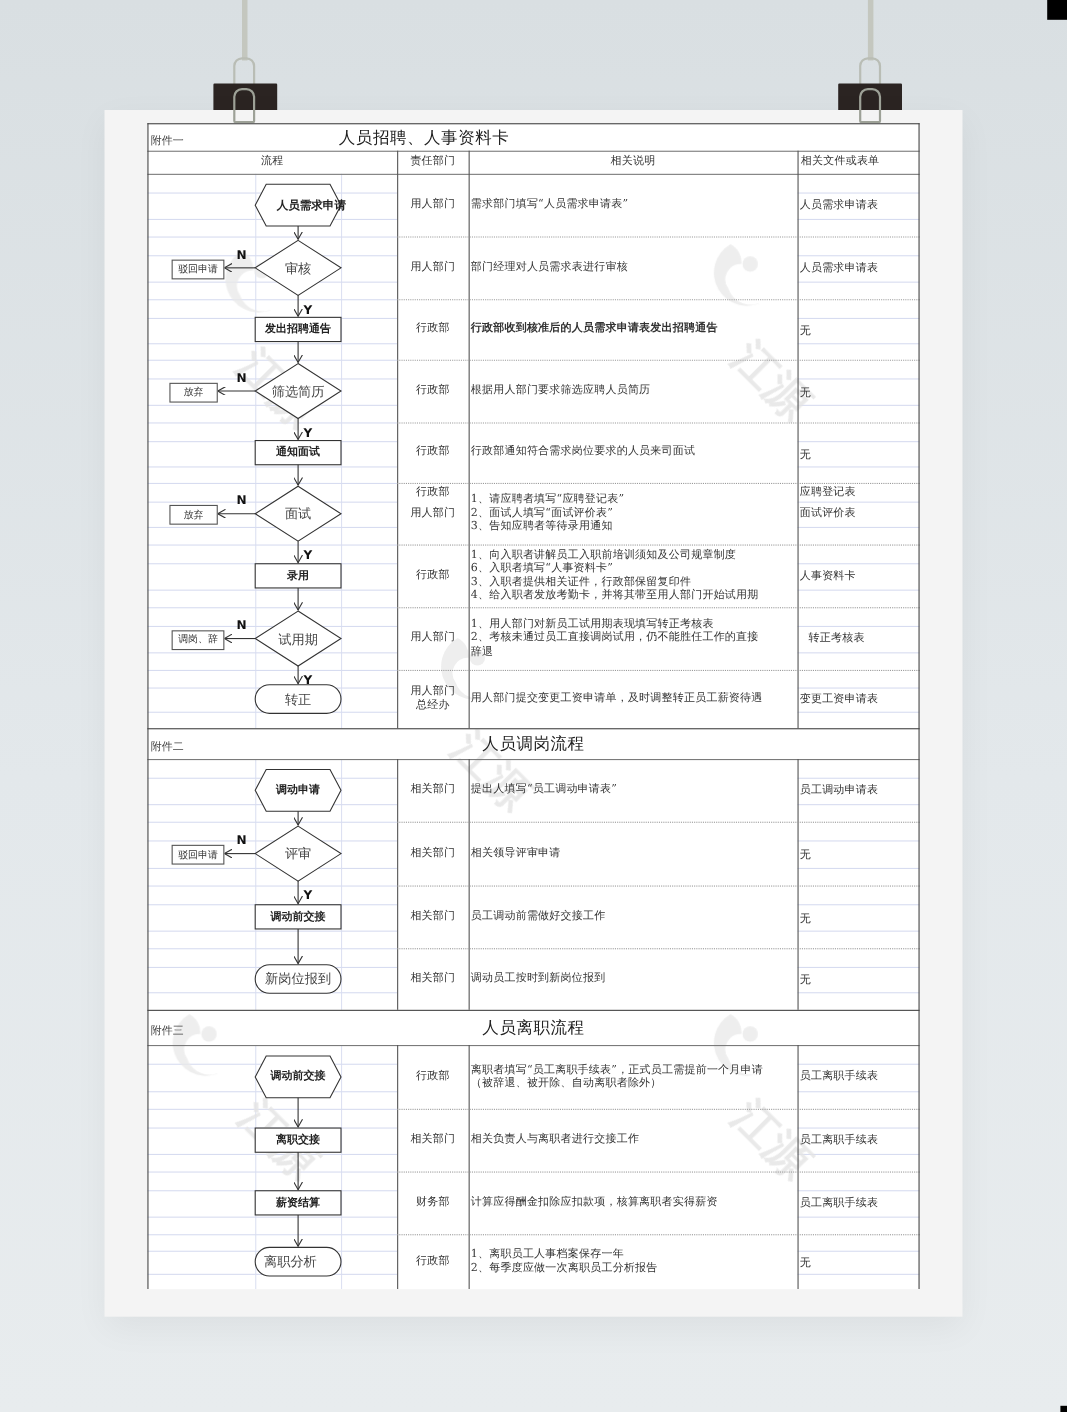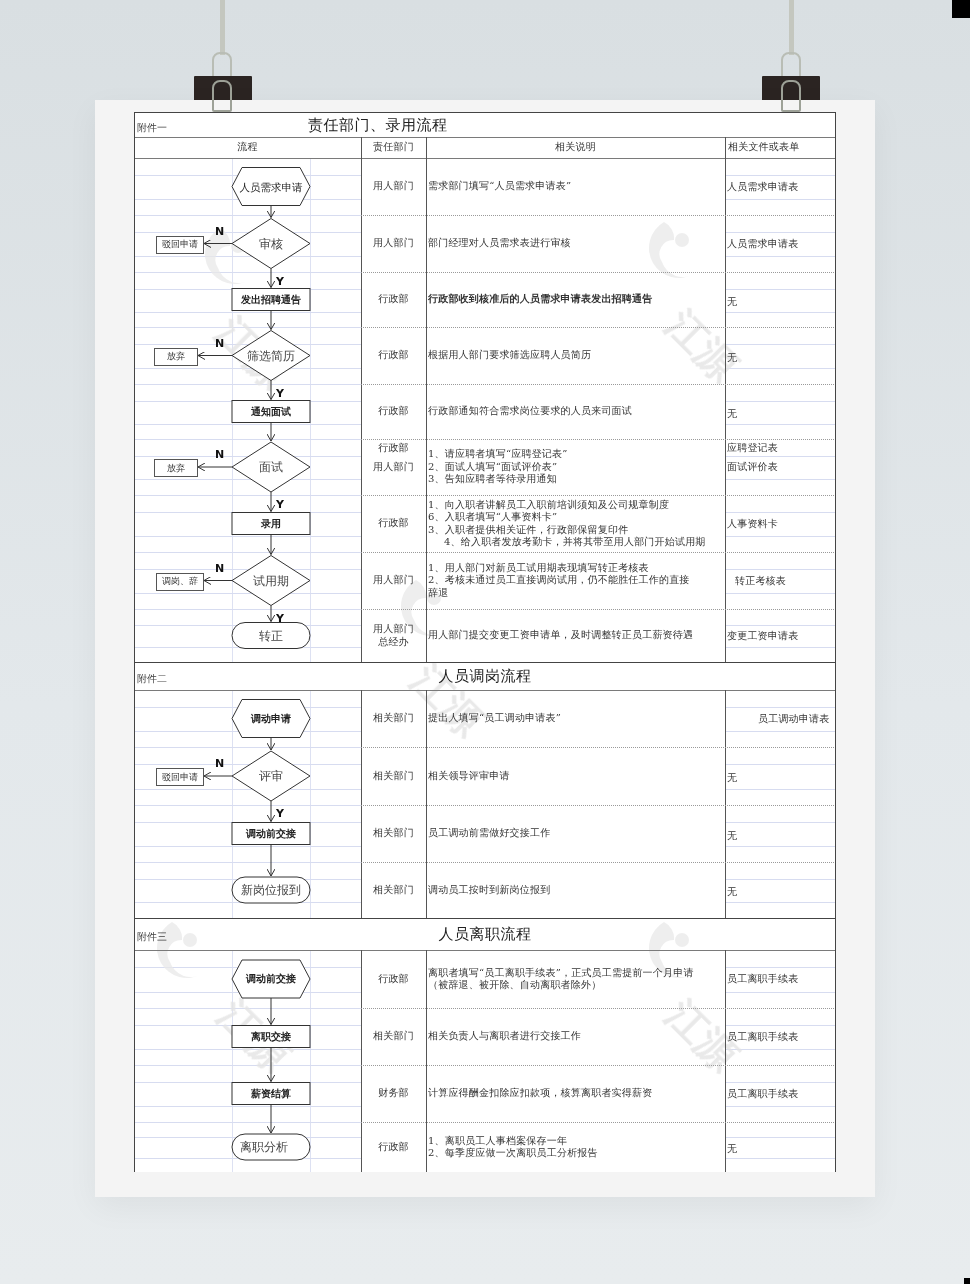--- a/index.html
+++ b/index.html
@@ -212,34 +212,34 @@
       <div class="cell-text center" style="left:227px;width:65px;top:349px;">用人部门</div>
       <div class="cell-text" style="left:294px;top:336.25px;">1、请应聘者填写“应聘登记表”</div>
       <div class="cell-text" style="left:294px;top:348.75px;">2、面试人填写“面试评价表”</div>
       <div class="cell-text" style="left:294px;top:361.25px;">3、告知应聘者等待录用通知</div>
       <div class="cell-text" style="left:593px;top:330px;">应聘登记表</div>
       <div class="cell-text" style="left:593px;top:349px;">面试评价表</div>
       <div class="cell-text center" style="left:227px;width:65px;top:405px;">行政部</div>
       <div class="cell-text" style="left:294px;top:386.5px;">1、向入职者讲解员工入职前培训须知及公司规章制度</div>
       <div class="cell-text" style="left:294px;top:399px;">6、入职者填写“人事资料卡”</div>
       <div class="cell-text" style="left:294px;top:411.5px;">3、入职者提供相关证件，行政部保留复印件</div>
-      <div class="cell-text" style="left:294px;top:424px;margin-left:16px;">4、给入职者发放考勤卡，并将其带至用人部门开始试用期</div>
+      <div class="cell-text" style="left:294px;top:424px;">4、给入职者发放考勤卡，并将其带至用人部门开始试用期</div>
       <div class="cell-text" style="left:593px;top:405.5px;">人事资料卡</div>
       <div class="cell-text center" style="left:227px;width:65px;top:462px;">用人部门</div>
       <div class="cell-text" style="left:294px;top:449.75px;">1、用人部门对新员工试用期表现填写转正考核表</div>
       <div class="cell-text" style="left:294px;top:462.25px;">2、考核未通过员工直接调岗试用，仍不能胜任工作的直接</div>
       <div class="cell-text" style="left:294px;top:474.75px;">    辞退</div>
       <div class="cell-text" style="left:601px;top:462.5px;">转正考核表</div>
       <div class="cell-text center" style="left:227px;width:65px;top:510.5px;">用人部门</div>
       <div class="cell-text center" style="left:227px;width:65px;top:523.5px;">总经办</div>
       <div class="cell-text" style="left:294px;top:517.25px;">用人部门提交变更工资申请单，及时调整转正员工薪资待遇</div>
       <div class="cell-text" style="left:593px;top:517.5px;">变更工资申请表</div>
       <div class="cell-text center" style="left:227px;width:65px;top:600px;">相关部门</div>
       <div class="cell-text" style="left:294px;top:600.25px;">提出人填写“员工调动申请表”</div>
-      <div class="cell-text" style="left:593px;top:600.5px;margin-left:31px;">员工调动申请表</div>
+      <div class="cell-text" style="left:593px;top:600.5px;">员工调动申请表</div>
       <div class="cell-text center" style="left:227px;width:65px;top:657.5px;">相关部门</div>
       <div class="cell-text" style="left:294px;top:657.75px;">相关领导评审申请</div>
       <div class="cell-text" style="left:593px;top:660px;">无</div>
       <div class="cell-text center" style="left:227px;width:65px;top:715px;">相关部门</div>
       <div class="cell-text" style="left:294px;top:715.25px;">员工调动前需做好交接工作</div>
       <div class="cell-text" style="left:593px;top:717.5px;">无</div>
       <div class="cell-text center" style="left:227px;width:65px;top:771.5px;">相关部门</div>
       <div class="cell-text" style="left:294px;top:771.75px;">调动员工按时到新岗位报到</div>
       <div class="cell-text" style="left:593px;top:774px;">无</div>
       <div class="cell-text center" style="left:227px;width:65px;top:860.5px;">行政部</div>
@@ -295,21 +295,21 @@
       <line x1="137" y1="732.5" x2="137" y2="764" stroke="#333" stroke-width="1" marker-end="url(#arr)"></line>
       <polygon points="98,867 108,848 166,848 176,867 166,886 108,886" fill="#fff" stroke="#333" stroke-width="1"></polygon>
       <rect x="98" y="913.5" width="78" height="22" fill="#fff" stroke="#333" stroke-width="1"></rect>
       <line x1="137" y1="886" x2="137" y2="912.5" stroke="#333" stroke-width="1" marker-end="url(#arr)"></line>
       <rect x="98" y="970.5" width="78" height="22" fill="#fff" stroke="#333" stroke-width="1"></rect>
       <line x1="137" y1="935.5" x2="137" y2="969.5" stroke="#333" stroke-width="1" marker-end="url(#arr)"></line>
       <rect x="98" y="1022" width="78" height="26" rx="13" ry="13" fill="#fff" stroke="#333" stroke-width="1"></rect>
       <line x1="137" y1="992.5" x2="137" y2="1021" stroke="#333" stroke-width="1" marker-end="url(#arr)"></line>
     </svg>
   <div id="flow-text">
-      <div class="shape-text bold" style="left: 98px; width: 78px; top: 55.5px; height: 38px; font-weight: normal; font-size: 10.5px;">
+      <div class="shape-text bold" style="left: 98px; width: 78px; top: 55.5px; height: 38px; font-weight: bold; font-size: 10.5px; padding-left: 12px;">
         <span>人员需求</span>
         <br>
         <span>申请</span>
       </div>
       <div class="shape-text serif" style="left:98px;width:78px;top:123.5px;height:16px;">审核</div>
       <div class="sidebox" style="left:22px;top:123.5px;width:46px;height:16px;">驳回申请</div>
       <div class="yn" style="left:81px;top:112.5px;">N</div>
       <div class="yn" style="left:142px;top:162.5px;">Y</div>
       <div class="shape-text bold" style="left:98px;width:78px;top:176.5px;height:22px;">发出招聘通告</div>
       <div class="shape-text serif" style="left:98px;width:78px;top:235.5px;height:16px;">筛选简历</div>
@@ -370,21 +370,21 @@
       <div class="vline" style="left:591px;top:838px;height:222px;"></div>
       <div class="hline dot" style="left:227px;width:475px;top:896px;"></div>
       <div class="hline dot" style="left:227px;width:475px;top:953px;"></div>
       <div class="hline dot" style="left:227px;width:475px;top:1010px;"></div>
       <div class="vline" style="left:0;top:0;height:1060px;border-left:1px solid #444;"></div>
       <div class="vline" style="left:701px;top:0;height:1060px;border-left:1px solid #444;"></div>
     </div>
 
   <div id="titles-layer">
       <div class="sec-label" style="left:3px;top:8.5px;font-family:Liberation Serif, serif;">附件一</div>
-      <div class="sec-title" style="left:174px;top:4px;">责任部门、录用流程</div>
+      <div class="sec-title" style="left:174px;top:4px;">人员招聘、人事资料卡</div>
       <div class="cell-text" style="left:0px;width:227px;top:29px;text-align:center;">流程</div>
       <div class="cell-text" style="left:227px;width:65px;top:29px;text-align:center;">责任部门</div>
       <div class="cell-text" style="left:292px;width:299px;top:29px;text-align:center;">相关说明</div>
       <div class="cell-text" style="left:591px;width:111px;top:29px;text-align:left;padding-left:3px;">相关文件或表单</div>
       <div class="sec-label" style="left:3px;top:560px;">附件二</div>
       <div class="sec-title" style="left:0;width:702px;text-align:center;top:555px;">人员调岗流程</div>
       <div class="sec-label" style="left:3px;top:818px;">附件三</div>
       <div class="sec-title" style="left:0;width:702px;text-align:center;top:813px;">人员离职流程</div>
     </div>
 </div>

